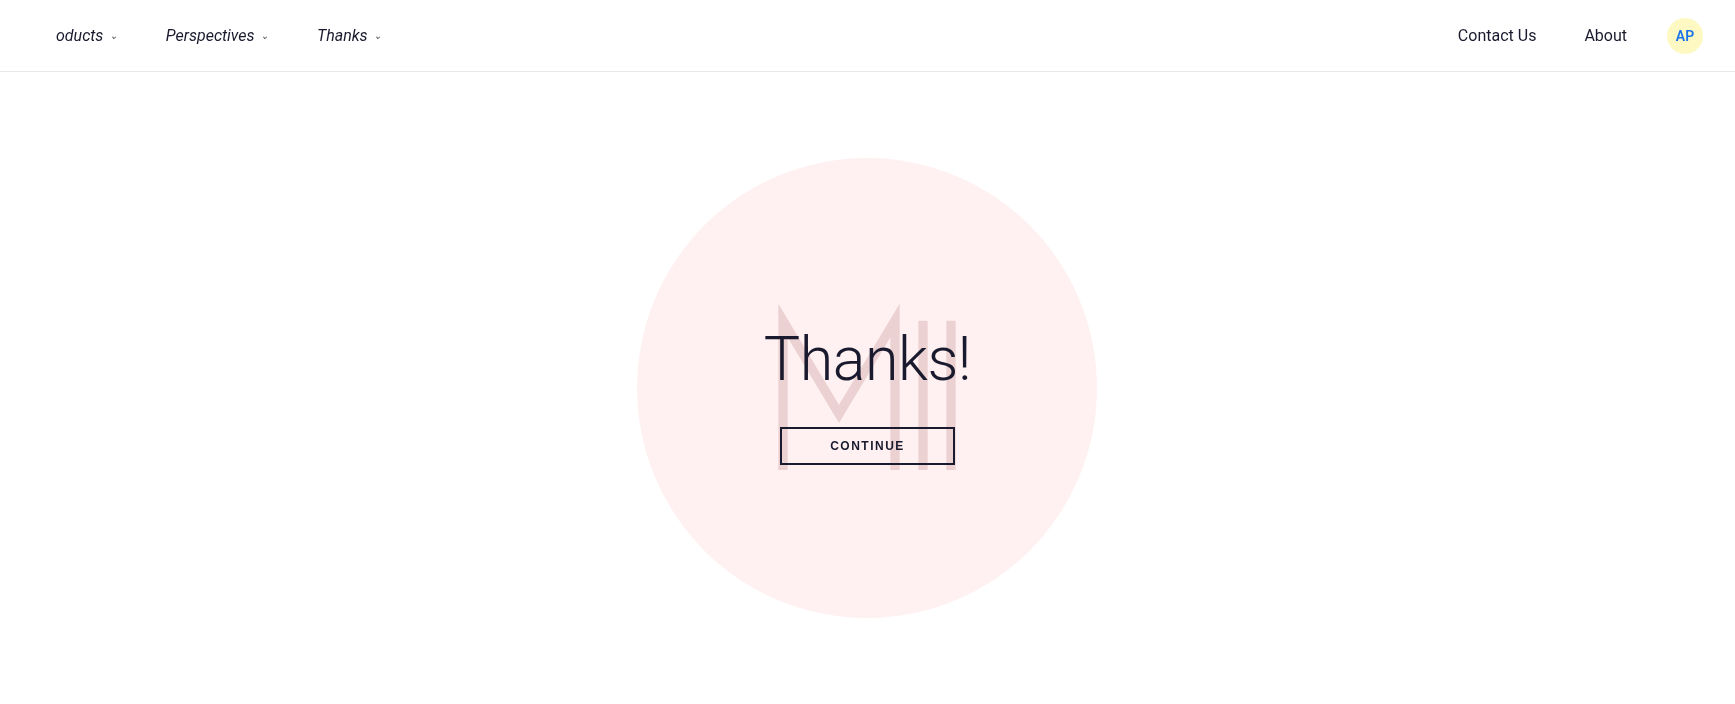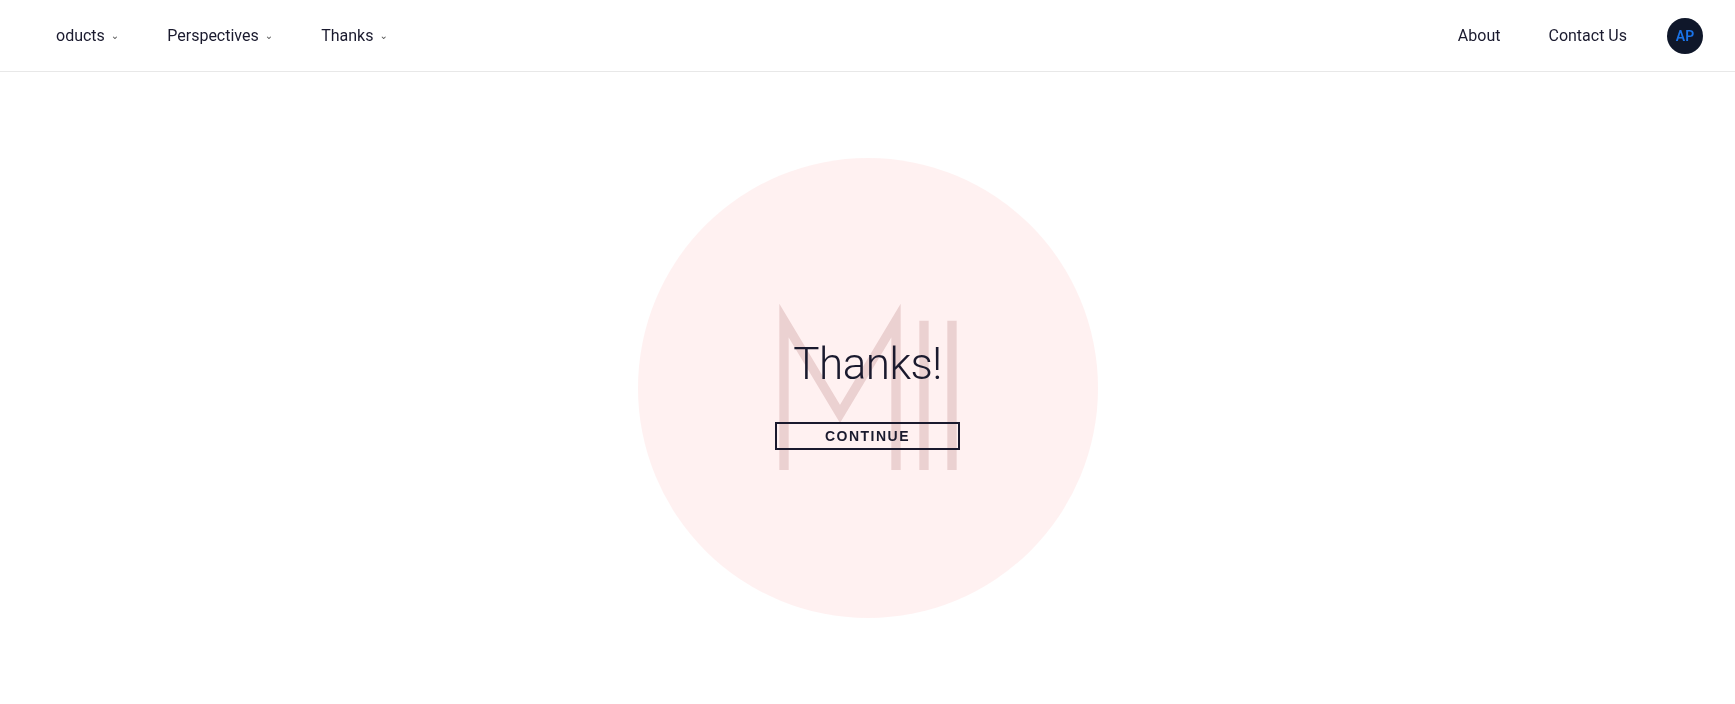--- a/index.html
+++ b/index.html
@@ -24,20 +24,21 @@
       padding: 0 32px;
       border-bottom: 1px solid #e8e8e8;
       background: #ffffff;
     }
 
     .nav-left {
       display: flex;
       align-items: center;
       gap: 0;
       flex: 1;
+      font-style: italic;
     }
 
     .nav-item {
       display: flex;
       align-items: center;
       gap: 4px;
       padding: 0 24px;
       height: 72px;
       cursor: pointer;
       font-size: 16px;
@@ -56,21 +57,21 @@
     .nav-right {
       display: flex;
       align-items: center;
       gap: 0;
     }
 
     .nav-avatar {
       width: 36px;
       height: 36px;
       border-radius: 50%;
-      background: #0f172a;
+      background: #fef9c3;
       color: #1a73e8;
       display: flex;
       align-items: center;
       justify-content: center;
       font-size: 14px;
       font-weight: 600;
       cursor: pointer;
       margin-left: 16px;
     }
 
@@ -122,41 +123,41 @@
     .content-inner {
       position: relative;
       z-index: 2;
       display: flex;
       flex-direction: column;
       align-items: center;
       gap: 20px;
     }
 
     .thanks-title {
-      font-size: 44px;
+      font-size: 61px;
       font-weight: 300;
       color: #1a1a2e;
       letter-spacing: -0.5px;
       margin-top: 11px;
     }
 
     .confirmation-text {
       font-size: 18px;
       color: #444;
       font-weight: 400;
       letter-spacing: 0;
     }
 
     .continue-btn {
       margin-top: 12px;
-      padding: 4px 48px;
+      padding: 10px 48px;
       border: 2px solid #1a1a2e;
       background: transparent;
       color: #1a1a2e;
-      font-size: 14px;
+      font-size: 12px;
       font-weight: 600;
       letter-spacing: 1.5px;
       cursor: pointer;
       text-transform: uppercase;
       transition: background 0.2s, color 0.2s;
     }
   </style>
 </head>
 <body>
 
@@ -170,24 +171,24 @@
       <span>Perspectives</span>
       <span class="chevron">⌄</span>
     </a>
     <a class="nav-item">
       <span>Thanks</span>
       <span class="chevron">⌄</span>
     </a>
   </div>
   <div class="nav-right">
     <a class="nav-item">
+      <span>Contact Us</span>
+    </a>
+    <a class="nav-item">
       <span>About</span>
-    </a>
-    <a class="nav-item">
-      <span>Contact Us</span>
     </a>
     <div class="nav-avatar">
       <span>AP</span>
     </div>
   </div>
 </nav>
 
 <main class="main-content">
   <div class="confirmation-container">
 

